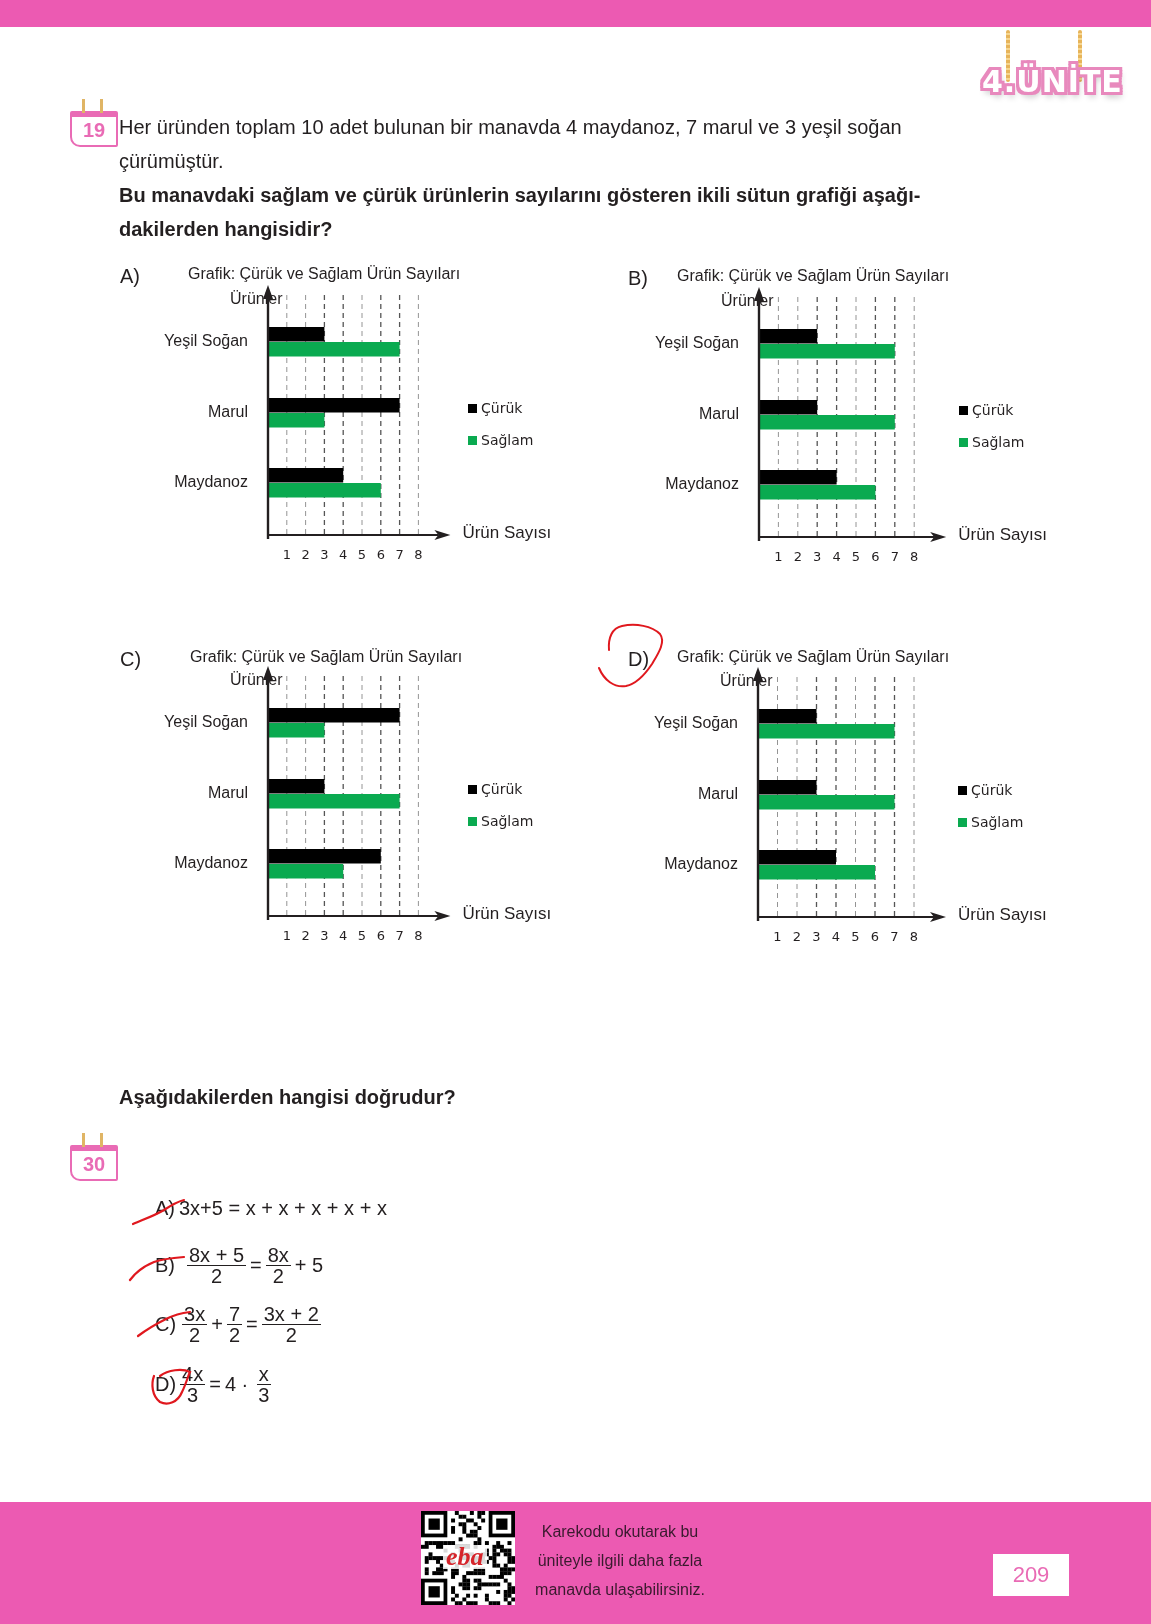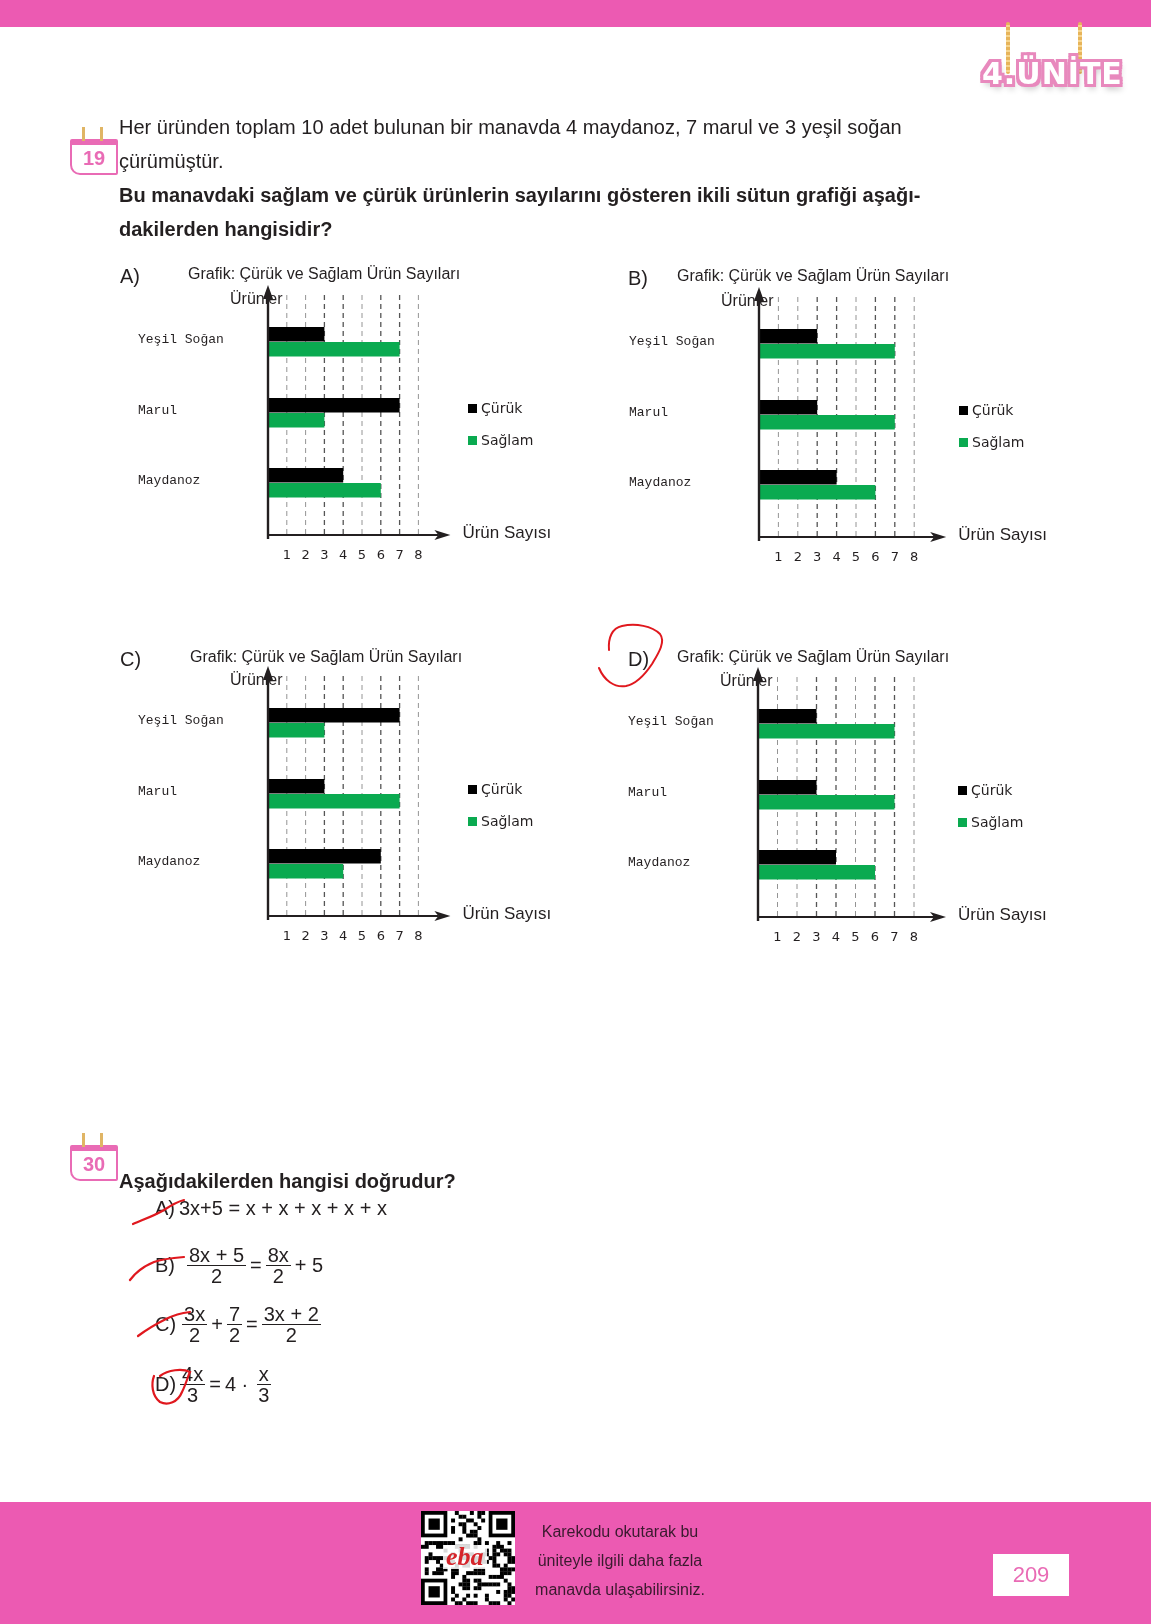--- a/index.html
+++ b/index.html
@@ -1,33 +1,33 @@
 <!DOCTYPE html>
 <html><head>
 <meta charset="utf-8">
 <style>
   html, body { margin:0; padding:0; }
   body { width:1151px; height:1624px; position:relative; background:#ffffff; overflow:hidden;
          font-family:"Liberation Sans", sans-serif; color:#231f20; }
   .top-band { position:absolute; left:0; top:0; width:1151px; height:27px; background:#ec5ab2; }
-  .unit-badge { position:absolute; left:978px; top:20px; width:140px; height:80px; }
+  .unit-badge { position:absolute; left:978px; top:28px; width:140px; height:80px; }
   .unit-badge .label { position:absolute; left:4px; top:36px; font-family:"DejaVu Sans", sans-serif; font-weight:bold;
         font-size:30px; color:#ffffff; letter-spacing:1px;
         text-shadow: -3px -3px 0 #e889bd, 3px -3px 0 #e889bd, -3px 3px 0 #e889bd, 3px 3px 0 #e889bd,
                      0 3px 0 #e889bd, 0 -3px 0 #e889bd, 3px 0 0 #e889bd, -3px 0 0 #e889bd, 2px 5px 6px rgba(0,0,0,.25); }
   .rope { position:absolute; width:4px; background:repeating-linear-gradient(#e7b45a 0 3px, #f6d690 3px 5px); border-radius:2px; }
   .qnum { position:absolute; width:44px; height:28px; border:2px solid #e96bb5; border-top:6px solid #e96bb5;
           border-radius:2px 2px 2px 10px; color:#e96bb5; font-weight:bold; font-size:20px; text-align:center; line-height:26px; background:#fff; }
   .qnum .pin { position:absolute; top:-18px; width:3px; height:14px; background:#e0b565; }
   .qtext { position:absolute; font-size:20px; line-height:34px; }
   .qtext.bold { font-weight:bold; }
   .opt-letter { position:absolute; font-size:20px; }
   .chart-title { position:absolute; font-size:16px; white-space:nowrap; }
   .ylabel { position:absolute; font-size:16px; }
-  .cat-label { position:absolute; font-family:Liberation Mono, monospace; font-size:13px; text-align:left; width:110px; }
+  .cat-label { position:absolute; font-family:Liberation Sans, sans-serif; font-size:16px; text-align:right; width:110px; }
   .legend-item { position:absolute; font-family:"DejaVu Sans", sans-serif; font-size:14px; white-space:nowrap; }
   .legend-item .sw { display:inline-block; width:9px; height:9px; margin-right:4px; vertical-align:0px; }
   .xaxis-label { position:absolute; font-size:17px; white-space:nowrap;margin-left:16px; }
   .tick-label { position:absolute; font-family:"DejaVu Sans", sans-serif; font-size:13px; width:14px; text-align:center; }
   svg.plot { position:absolute; overflow:visible; }
   .math { position:absolute; font-size:20px; white-space:nowrap; display:flex; align-items:center; }
   .frac { display:inline-flex; flex-direction:column; align-items:center; margin:0 4px; line-height:20px; }
   .frac .num { border-bottom:1.5px solid #231f20; padding:0 2px; }
   .frac .den { padding:0 2px; }
   .footer { position:absolute; left:0; top:1502px; width:1151px; height:122px; background:#ec5ab2; }
@@ -42,21 +42,21 @@
 </head>
 <body>
 
 <div class="top-band"></div>
 <div class="unit-badge">
   <div class="rope" style="left:28px; top:2px; height:52px;"></div>
   <div class="rope" style="left:100px; top:2px; height:52px;"></div>
   <span class="label">4.ÜNİTE</span>
 </div>
 
-<div class="qnum" style="left:70px; top:111px;margin-top:28px;">
+<div class="qnum" style="left:70px; top:111px;">
   <span class="pin" style="left:10px;"></span>
   <span class="pin" style="left:28px;"></span>
   <span>19</span>
 </div>
 <div class="qtext" style="left:119px; top:110px;">Her üründen toplam 10 adet bulunan bir manavda 4 maydanoz, 7 marul ve 3 yeşil soğan</div>
 <div class="qtext" style="left:119px; top:144px;">çürümüştür.</div>
 <div class="qtext bold" style="left:119px; top:178px;">Bu manavdaki sağlam ve çürük ürünlerin sayılarını gösteren ikili sütun grafiği aşağı-</div>
 <div class="qtext bold" style="left:119px; top:212px;">dakilerden hangisidir?</div>
 
 <div id="chart-0">
@@ -219,21 +219,21 @@
 
 <svg class="red-mark" style="left:596px; top:620px;" width="80" height="80">
   <path d="M13,30 C12,18 16,8 26,6 C40,3 56,6 64,14 C70,22 62,34 56,44 C48,56 40,64 30,66 C18,68 8,60 3,48" fill="none" stroke="#e0181e" stroke-width="2" stroke-linecap="round"></path>
 </svg>
 
 <div class="qnum" style="left:70px; top:1145px;">
   <span class="pin" style="left:10px;"></span>
   <span class="pin" style="left:28px;"></span>
   <span>30</span>
 </div>
-<div class="qtext bold" style="left:119px; top:1164px;">Aşağıdakilerden hangisi doğrudur?</div>
+<div class="qtext bold" style="left:119px; top:1080px;">Aşağıdakilerden hangisi doğrudur?</div>
 
 <div class="math" style="left:155px; top:1197px;">
   <span>A)</span>
   <span style="margin-left:4px;">3x+5 = x + x + x + x + x</span>
 </div>
 
 <div class="math" style="left:155px; top:1245px;">
   <span>B)</span>
   <span class="frac" style="margin-left:12px;">
     <span class="num">8x + 5</span>

